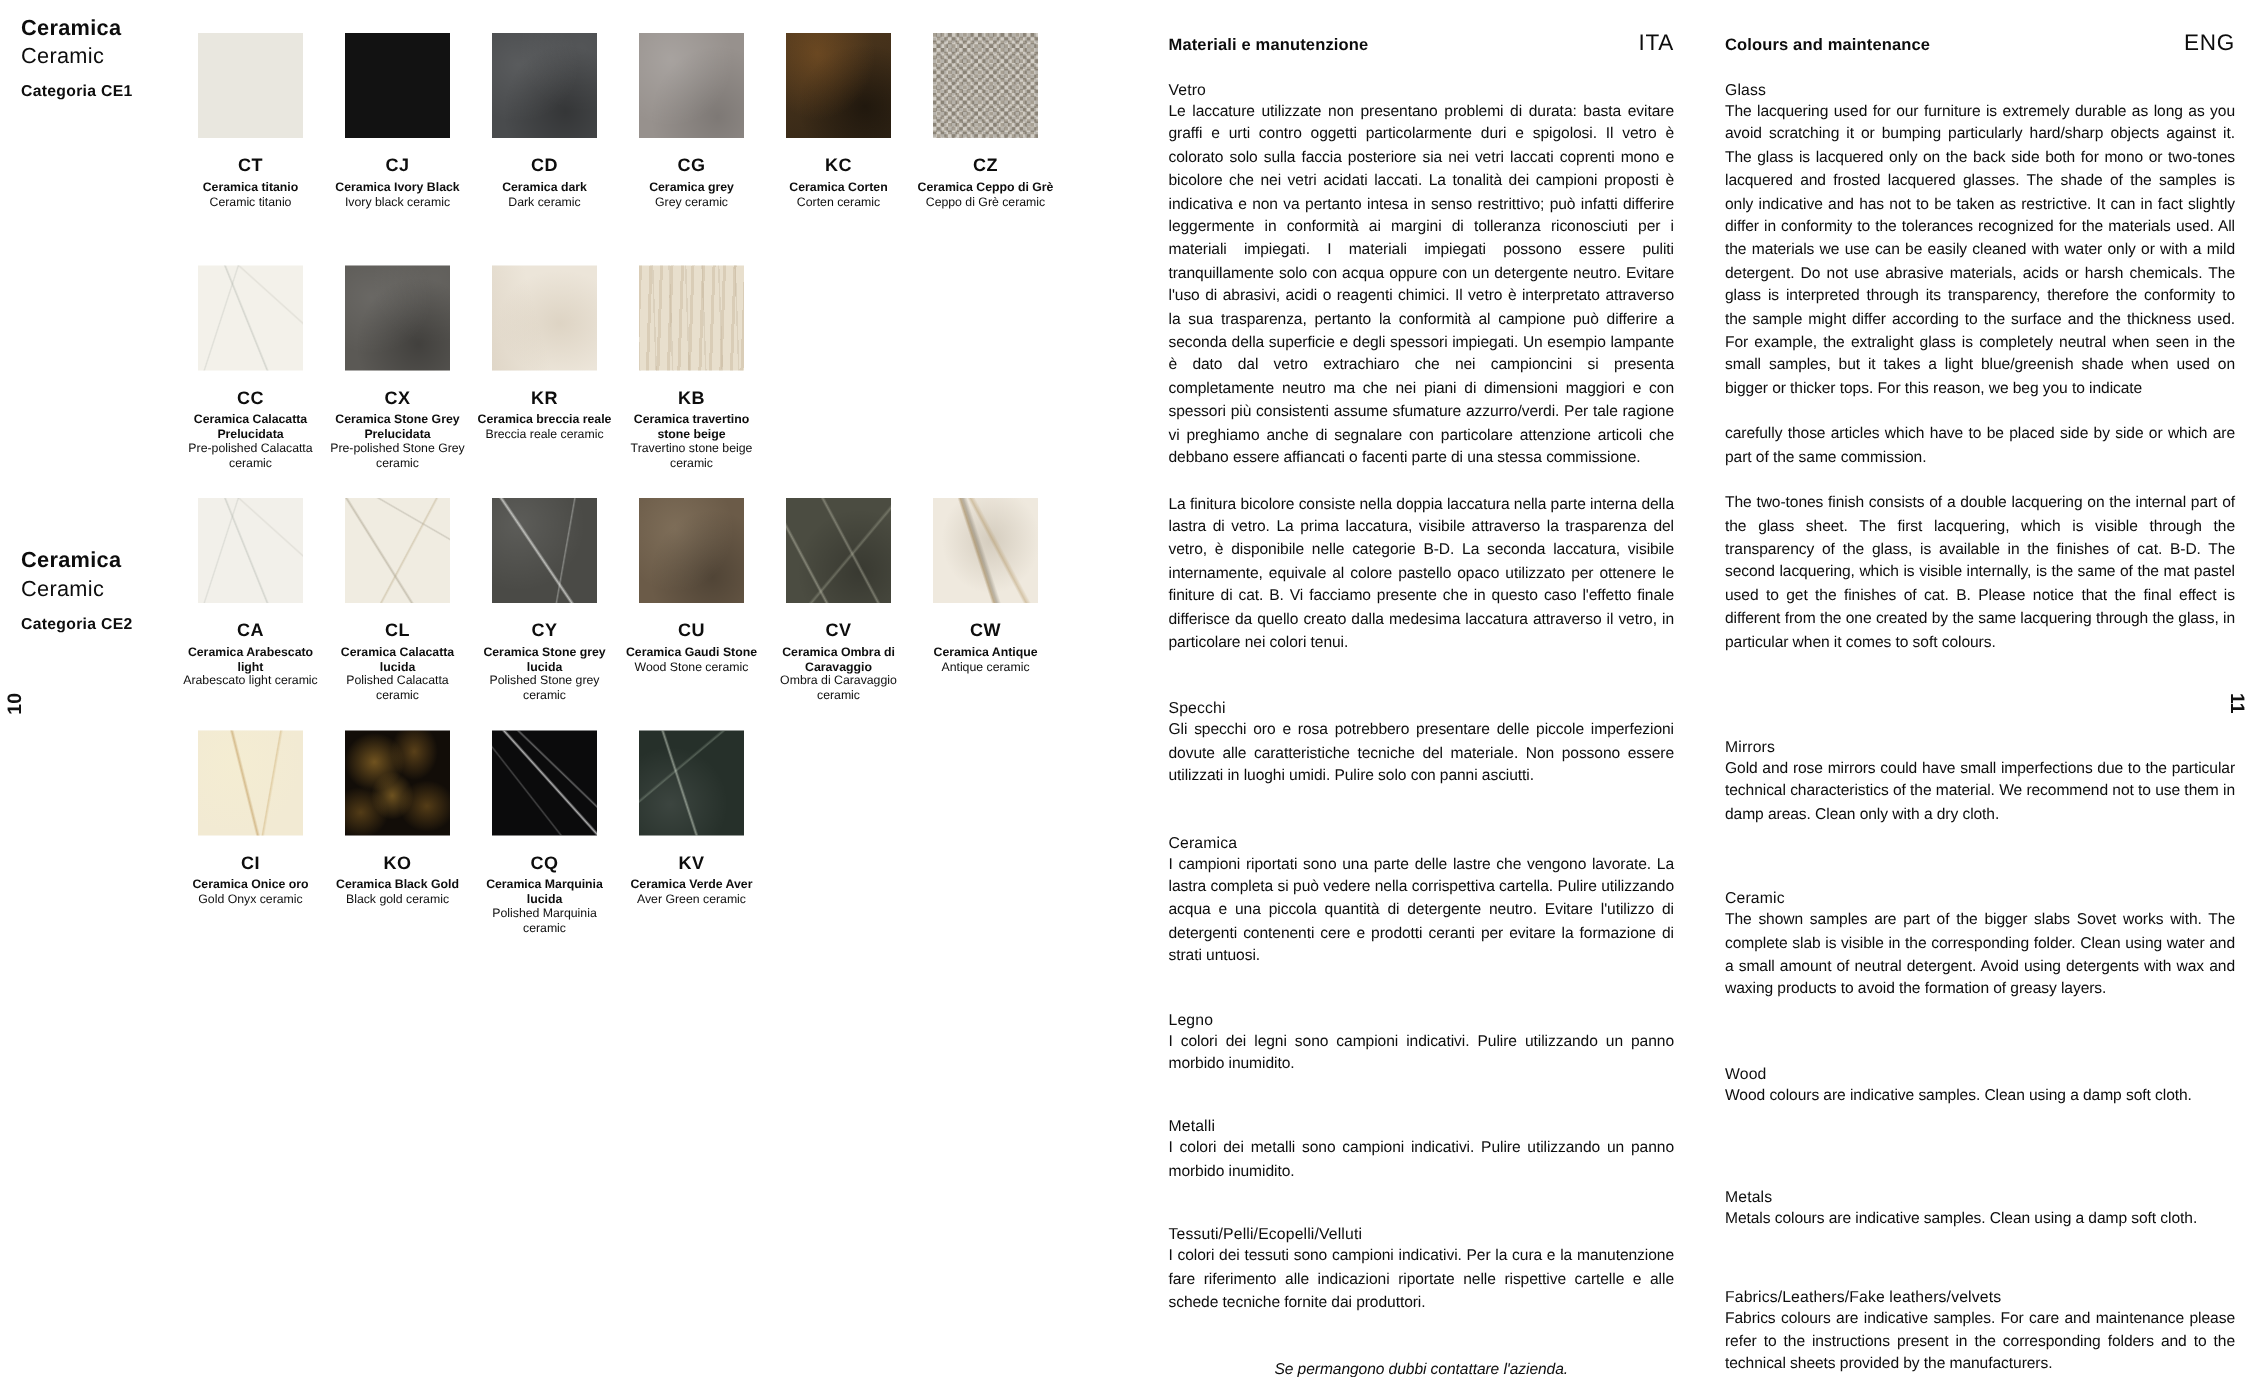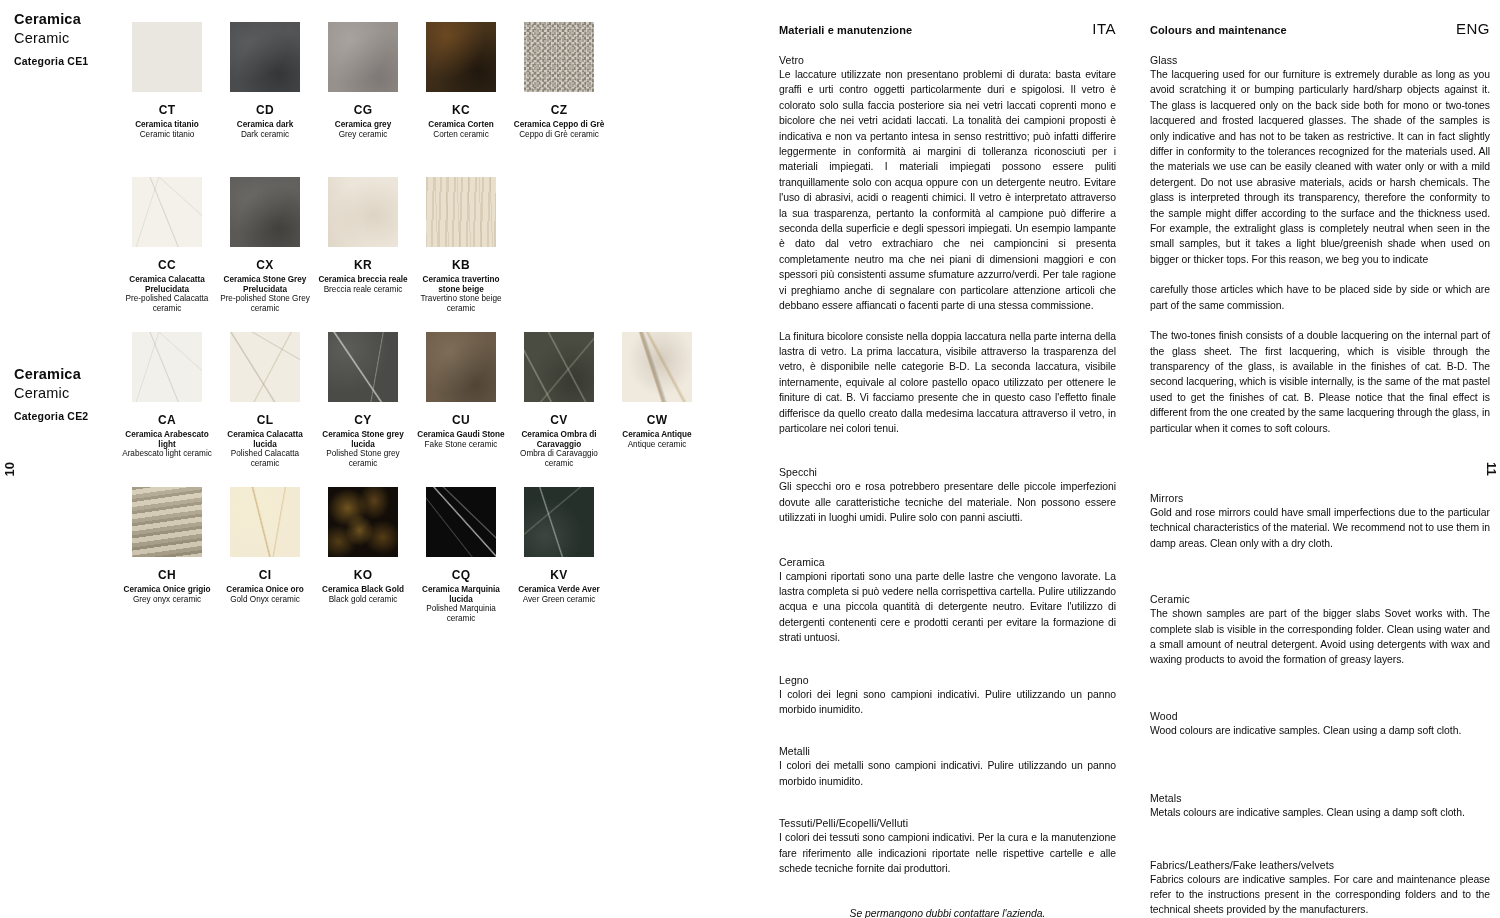--- a/index.html
+++ b/index.html
@@ -77,20 +77,26 @@
         <div class="t3">Categoria CE1</div>
       </div>
       <div class="row" style="top: 22px;">
         <div class="cell">
           <div class="sw" style="background: rgb(233, 231, 223);"></div>
           <div class="code">CT</div>
           <div class="it">Ceramica titanio</div>
           <div class="en">Ceramic  titanio</div>
         </div>
         <div class="cell">
+          <div class="sw" style="background: rgb(18, 18, 18);"></div>
+          <div class="code">CJ</div>
+          <div class="it">Ceramica Ivory Black</div>
+          <div class="en">Ivory black ceramic</div>
+        </div>
+        <div class="cell">
           <div class="sw" style="background: radial-gradient(at 25% 30%, rgba(255, 255, 255, 0.09), transparent 55%), radial-gradient(at 70% 75%, rgba(0, 0, 0, 0.28), transparent 60%), radial-gradient(at 85% 15%, rgba(255, 255, 255, 0.06), transparent 50%), rgb(73, 75, 77);"></div>
           <div class="code">CD</div>
           <div class="it">Ceramica dark</div>
           <div class="en">Dark ceramic</div>
         </div>
         <div class="cell">
           <div class="sw" style="background: radial-gradient(at 30% 25%, rgba(255, 255, 255, 0.16), transparent 60%), radial-gradient(at 75% 80%, rgba(0, 0, 0, 0.17), transparent 60%), rgb(151, 145, 141);"></div>
           <div class="code">CG</div>
           <div class="it">Ceramica grey</div>
           <div class="en">Grey ceramic</div>
@@ -155,42 +161,36 @@
         <div class="cell">
           <div class="sw" style="background: linear-gradient(56deg, transparent 44%, rgba(225, 226, 222, 0.75) 45.4%, transparent 47%), linear-gradient(100deg, transparent 66%, rgba(200, 202, 198, 0.45) 67%, transparent 68.4%), radial-gradient(at 25% 25%, rgba(255, 255, 255, 0.1), transparent 60%), rgb(74, 74, 70);"></div>
           <div class="code">CY</div>
           <div class="it">Ceramica Stone grey lucida</div>
           <div class="en">Polished Stone grey ceramic</div>
         </div>
         <div class="cell">
           <div class="sw" style="background: radial-gradient(at 35% 30%, rgba(255, 235, 200, 0.13), transparent 60%), radial-gradient(at 70% 75%, rgba(0, 0, 0, 0.25), transparent 60%), rgb(107, 91, 72);"></div>
           <div class="code">CU</div>
           <div class="it">Ceramica Gaudi Stone</div>
-          <div class="en">Fake Stone ceramic</div>
+          <div class="en">Wood Stone ceramic</div>
         </div>
         <div class="cell">
           <div class="sw" style="background: linear-gradient(62deg, transparent 24%, rgba(190, 190, 172, 0.5) 25.4%, transparent 27%), linear-gradient(62deg, transparent 56%, rgba(186, 186, 168, 0.46) 57.4%, transparent 59%), linear-gradient(-50deg, transparent 40%, rgba(170, 172, 152, 0.4) 41.3%, transparent 43%), radial-gradient(at 70% 70%, rgba(0, 0, 0, 0.25), transparent 60%), rgb(75, 76, 65);"></div>
           <div class="code">CV</div>
           <div class="it">Ceramica Ombra di Caravaggio</div>
           <div class="en">Ombra di Caravaggio ceramic</div>
         </div>
         <div class="cell">
           <div class="sw" style="background: linear-gradient(72deg, transparent 42%, rgba(150, 120, 70, 0.55) 44%, rgba(90, 80, 60, 0.35) 46%, transparent 49%), linear-gradient(62deg, transparent 56%, rgba(172, 140, 85, 0.4) 58%, transparent 61%), radial-gradient(at 55% 40%, rgba(120, 105, 80, 0.22), transparent 60%), rgb(239, 233, 222);"></div>
           <div class="code">CW</div>
           <div class="it">Ceramica Antique</div>
           <div class="en">Antique ceramic</div>
         </div>
       </div>
       <div class="row" style="top: 487px;">
-        <div class="cell">
-          <div class="sw" style="background: repeating-linear-gradient(172deg, rgba(120, 110, 90, 0.38) 0px, rgba(120, 110, 90, 0.38) 3px, rgba(236, 228, 208, 0.55) 3px, rgba(236, 228, 208, 0.55) 8px, rgba(160, 150, 128, 0.3) 8px, rgba(160, 150, 128, 0.3) 12px), linear-gradient(8deg, rgba(90, 85, 70, 0.25), rgba(255, 255, 255, 0.1)), rgb(189, 179, 156);"></div>
-          <div class="code">CH</div>
-          <div class="it">Ceramica Onice grigio</div>
-          <div class="en">Grey onyx ceramic</div>
-        </div>
         <div class="cell">
           <div class="sw" style="background: linear-gradient(76deg, transparent 44%, rgba(190, 150, 85, 0.55) 45.6%, transparent 47.5%), linear-gradient(100deg, transparent 66%, rgba(200, 165, 100, 0.4) 67%, transparent 69%), radial-gradient(at 35% 30%, rgba(245, 238, 210, 0.7), transparent 70%), rgb(242, 234, 211);"></div>
           <div class="code">CI</div>
           <div class="it">Ceramica Onice oro</div>
           <div class="en">Gold Onyx ceramic</div>
         </div>
         <div class="cell">
           <div class="sw" style="background: radial-gradient(at 28% 30%, rgba(190, 140, 50, 0.55), transparent 28%), radial-gradient(at 66% 20%, rgba(175, 125, 45, 0.45), transparent 24%), radial-gradient(at 45% 62%, rgba(200, 150, 55, 0.5), transparent 26%), radial-gradient(at 78% 72%, rgba(165, 118, 40, 0.45), transparent 24%), radial-gradient(at 15% 78%, rgba(180, 130, 45, 0.4), transparent 22%), rgb(18, 13, 8);"></div>
           <div class="code">KO</div>
           <div class="it">Ceramica Black Gold</div>

